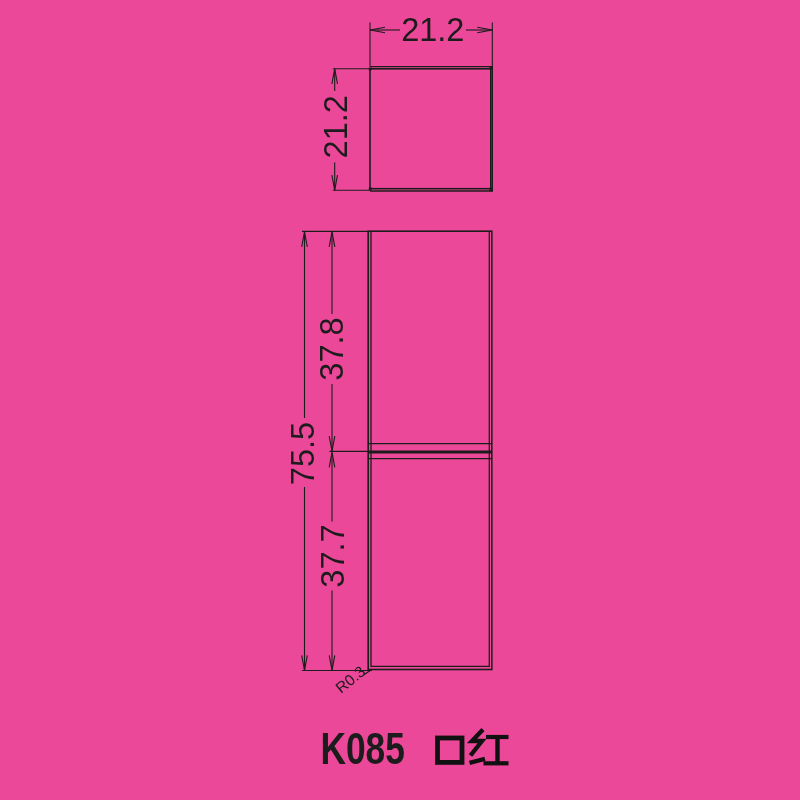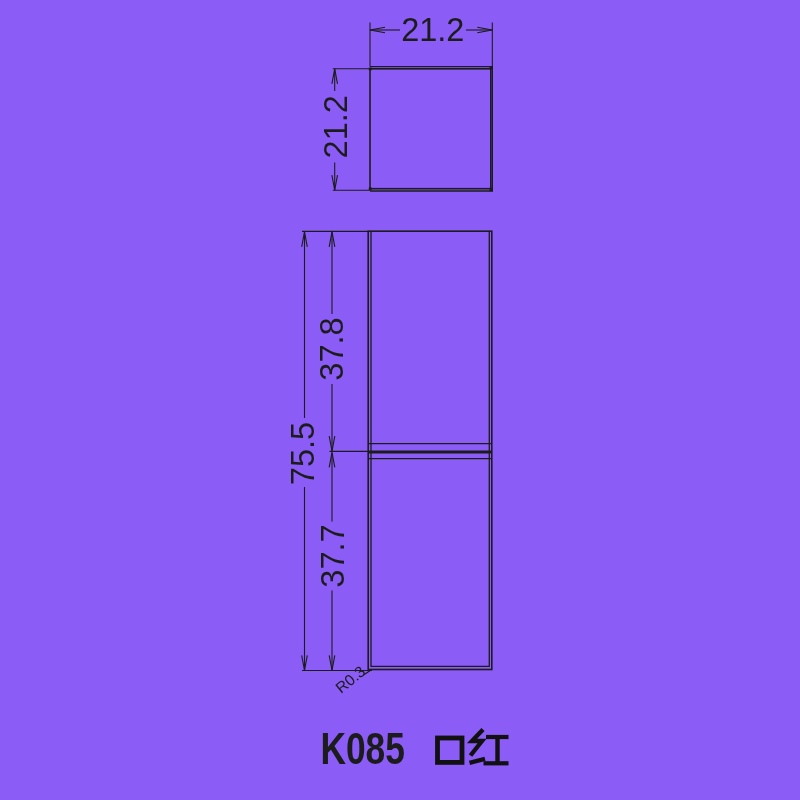--- a/index.html
+++ b/index.html
@@ -1,16 +1,16 @@
 <!DOCTYPE html>
 <html><head>
 <meta charset="utf-8">
 <style>
   html,body{margin:0;padding:0;background:#ffffff;}
-  .page{position:relative;width:800px;height:800px;background:#8b5cf6;overflow:hidden;}
+  .page{position:relative;width:800px;height:800px;background:#ec4899;overflow:hidden;}
   svg{position:absolute;left:0;top:0;}
   text{font-family:"Liberation Sans",sans-serif;fill:#1c1c1c;}
 </style>
 </head>
 <body>
 <div class="page">
 <svg width="800" height="800" viewBox="0 0 800 800">
   <g stroke="#1c1c1c" fill="none" stroke-width="1.4">
 
     <g>

